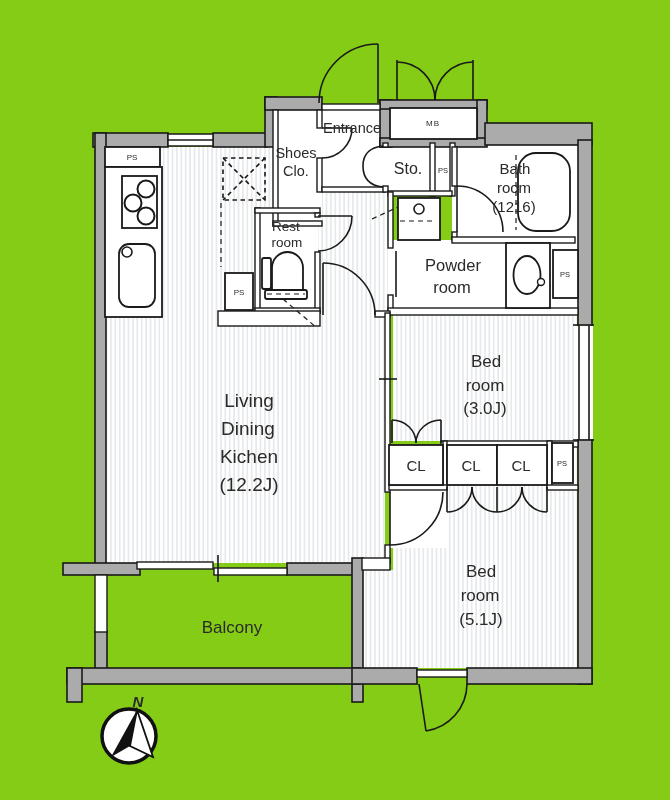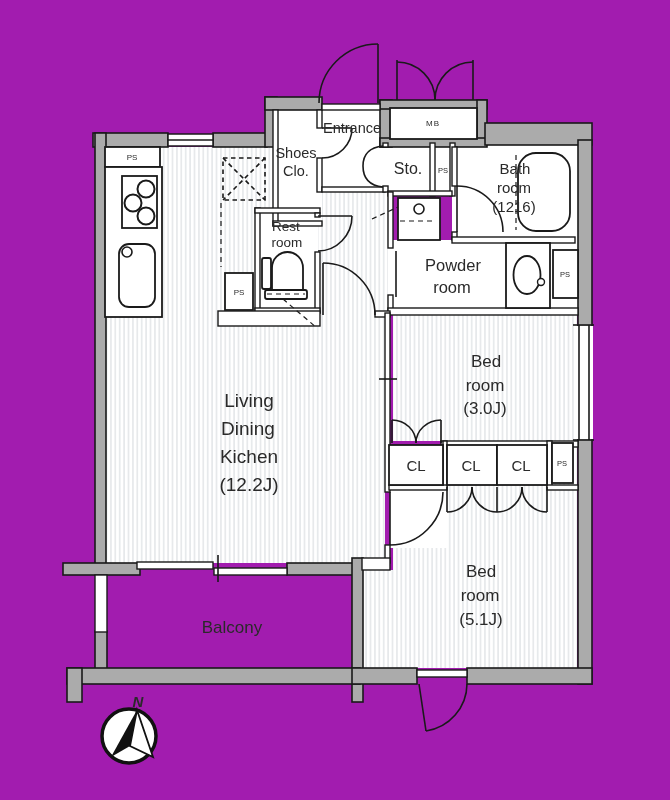--- a/index.html
+++ b/index.html
@@ -1,16 +1,16 @@
 <!DOCTYPE html>
 <html><head>
 <meta charset="utf-8">
 <style>
   html,body{margin:0;padding:0;background:#ffffff;}
-  .stage{position:relative;width:670px;height:800px;background:#a21caf;overflow:hidden;
+  .stage{position:relative;width:670px;height:800px;background:#84cc16;overflow:hidden;
          font-family:"Liberation Sans",sans-serif;}
   svg{position:absolute;left:0;top:0;}
   text{fill:#2a2a2a;font-family:"Liberation Sans",sans-serif;}
   .lbl-lg{font-size:19px;}
   .lbl-md{font-size:17px;}
   .lbl-pow{font-size:16.5px;}
   .lbl-sto{font-size:16px;}
   .lbl-bath{font-size:15px;}
   .lbl-cl{font-size:15px;}
   .lbl-ent{font-size:14.5px;}

